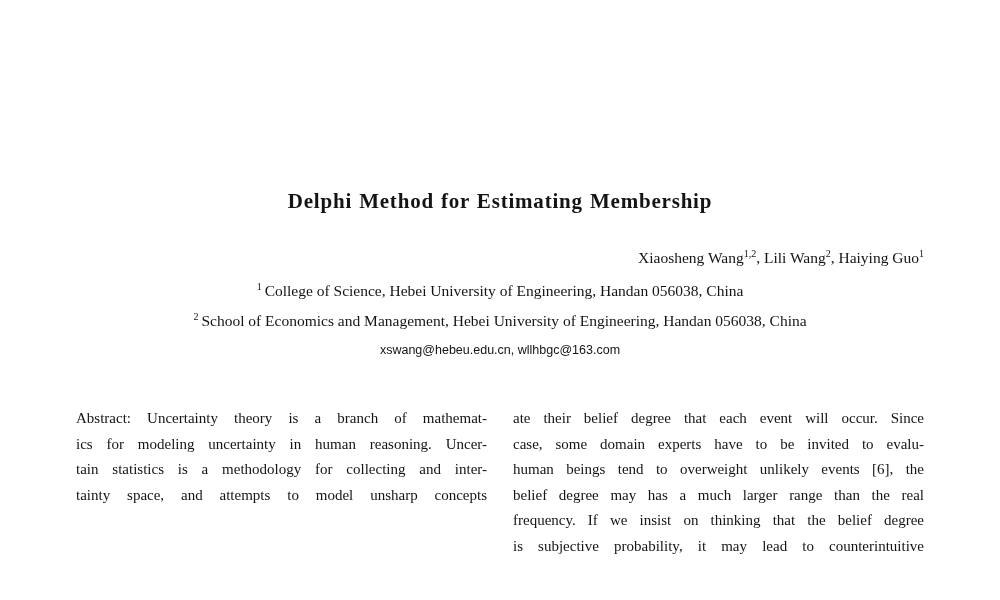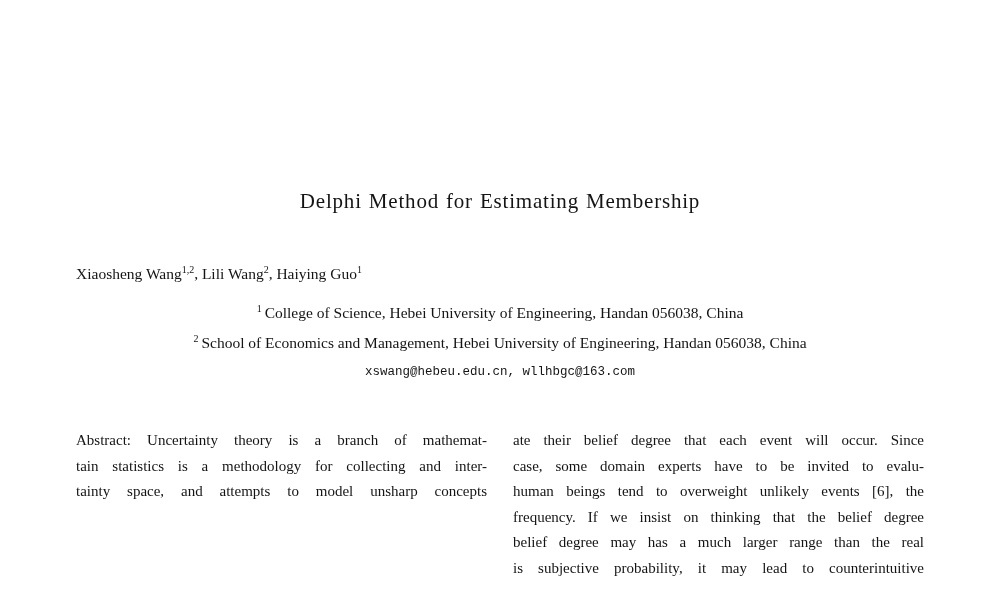--- a/index.html
+++ b/index.html
@@ -11,49 +11,49 @@
     color: #141414;
     font-family: "Liberation Serif", serif;
   }
   .paper {
     width: 848px;
     margin: 0 auto;
   }
   .title-block {
     margin-top: 182px;
     text-align: center;
-    font-weight: normal;
+    font-weight: bold;
     font-size: 21px;
     line-height: 38px;
     letter-spacing: 0.8px;
     word-spacing: 1px;
   }
   .authors-line {
-    margin-top: 44px;
-    text-align: left;
+    margin-top: 28px;
+    text-align: right;
     font-size: 15.5px;
     line-height: 20px;
   }
   .authors-line sup, .affil-line sup {
     font-size: 10px;
     line-height: 0;
   }
   .affil-block {
-    margin-top: 14px;
+    margin-top: 8px;
     text-align: center;
     font-size: 15.5px;
   }
   .affil-line {
     line-height: 30px;
   }
   .affil-line sup { margin-right: 3px; }
   .email-line {
     margin-top: 4px;
     text-align: center;
-    font-family: Liberation Mono, monospace;
+    font-family: Liberation Sans, sans-serif;
     font-size: 12.5px;
     line-height: 20px;
   }
   .columns {
     margin-top: 46px;
     display: flex;
     gap: 26px;
   }
   .col {
     flex: 1;
@@ -89,28 +89,29 @@
     <div class="affil-line"><sup>1</sup><span>College of Science, Hebei University of Engineering, Handan 056038, China</span></div>
     <div class="affil-line"><sup>2</sup><span>School of Economics and Management, Hebei University of Engineering, Handan 056038, China</span></div>
   </div>
 
   <div class="email-line">xswang@hebeu.edu.cn, wllhbgc@163.com</div>
 
   <div class="columns">
 
     <div class="col">
       <div class="jline"><span class="abstract-label">Abstract:</span><span> Uncertainty theory is a branch of mathemat-</span></div>
+      <div class="jline">ics for modeling uncertainty in human reasoning. Uncer-</div>
       <div class="jline">tain statistics is a methodology for collecting and inter-</div>
       <div class="jline">tainty space, and attempts to model unsharp concepts</div>
     </div>
 
     <div class="col">
       <div class="jline">ate their belief degree that each event will occur. Since</div>
       <div class="jline">case, some domain experts have to be invited to evalu-</div>
       <div class="jline">human beings tend to overweight unlikely events [6], the</div>
+      <div class="jline">belief degree may has a much larger range than the real</div>
       <div class="jline">frequency. If we insist on thinking that the belief degree</div>
-      <div class="jline">belief degree may has a much larger range than the real</div>
       <div class="jline">is subjective probability, it may lead to counterintuitive</div>
     </div>
 
   </div>
 
 </div>
 
 </body></html>

